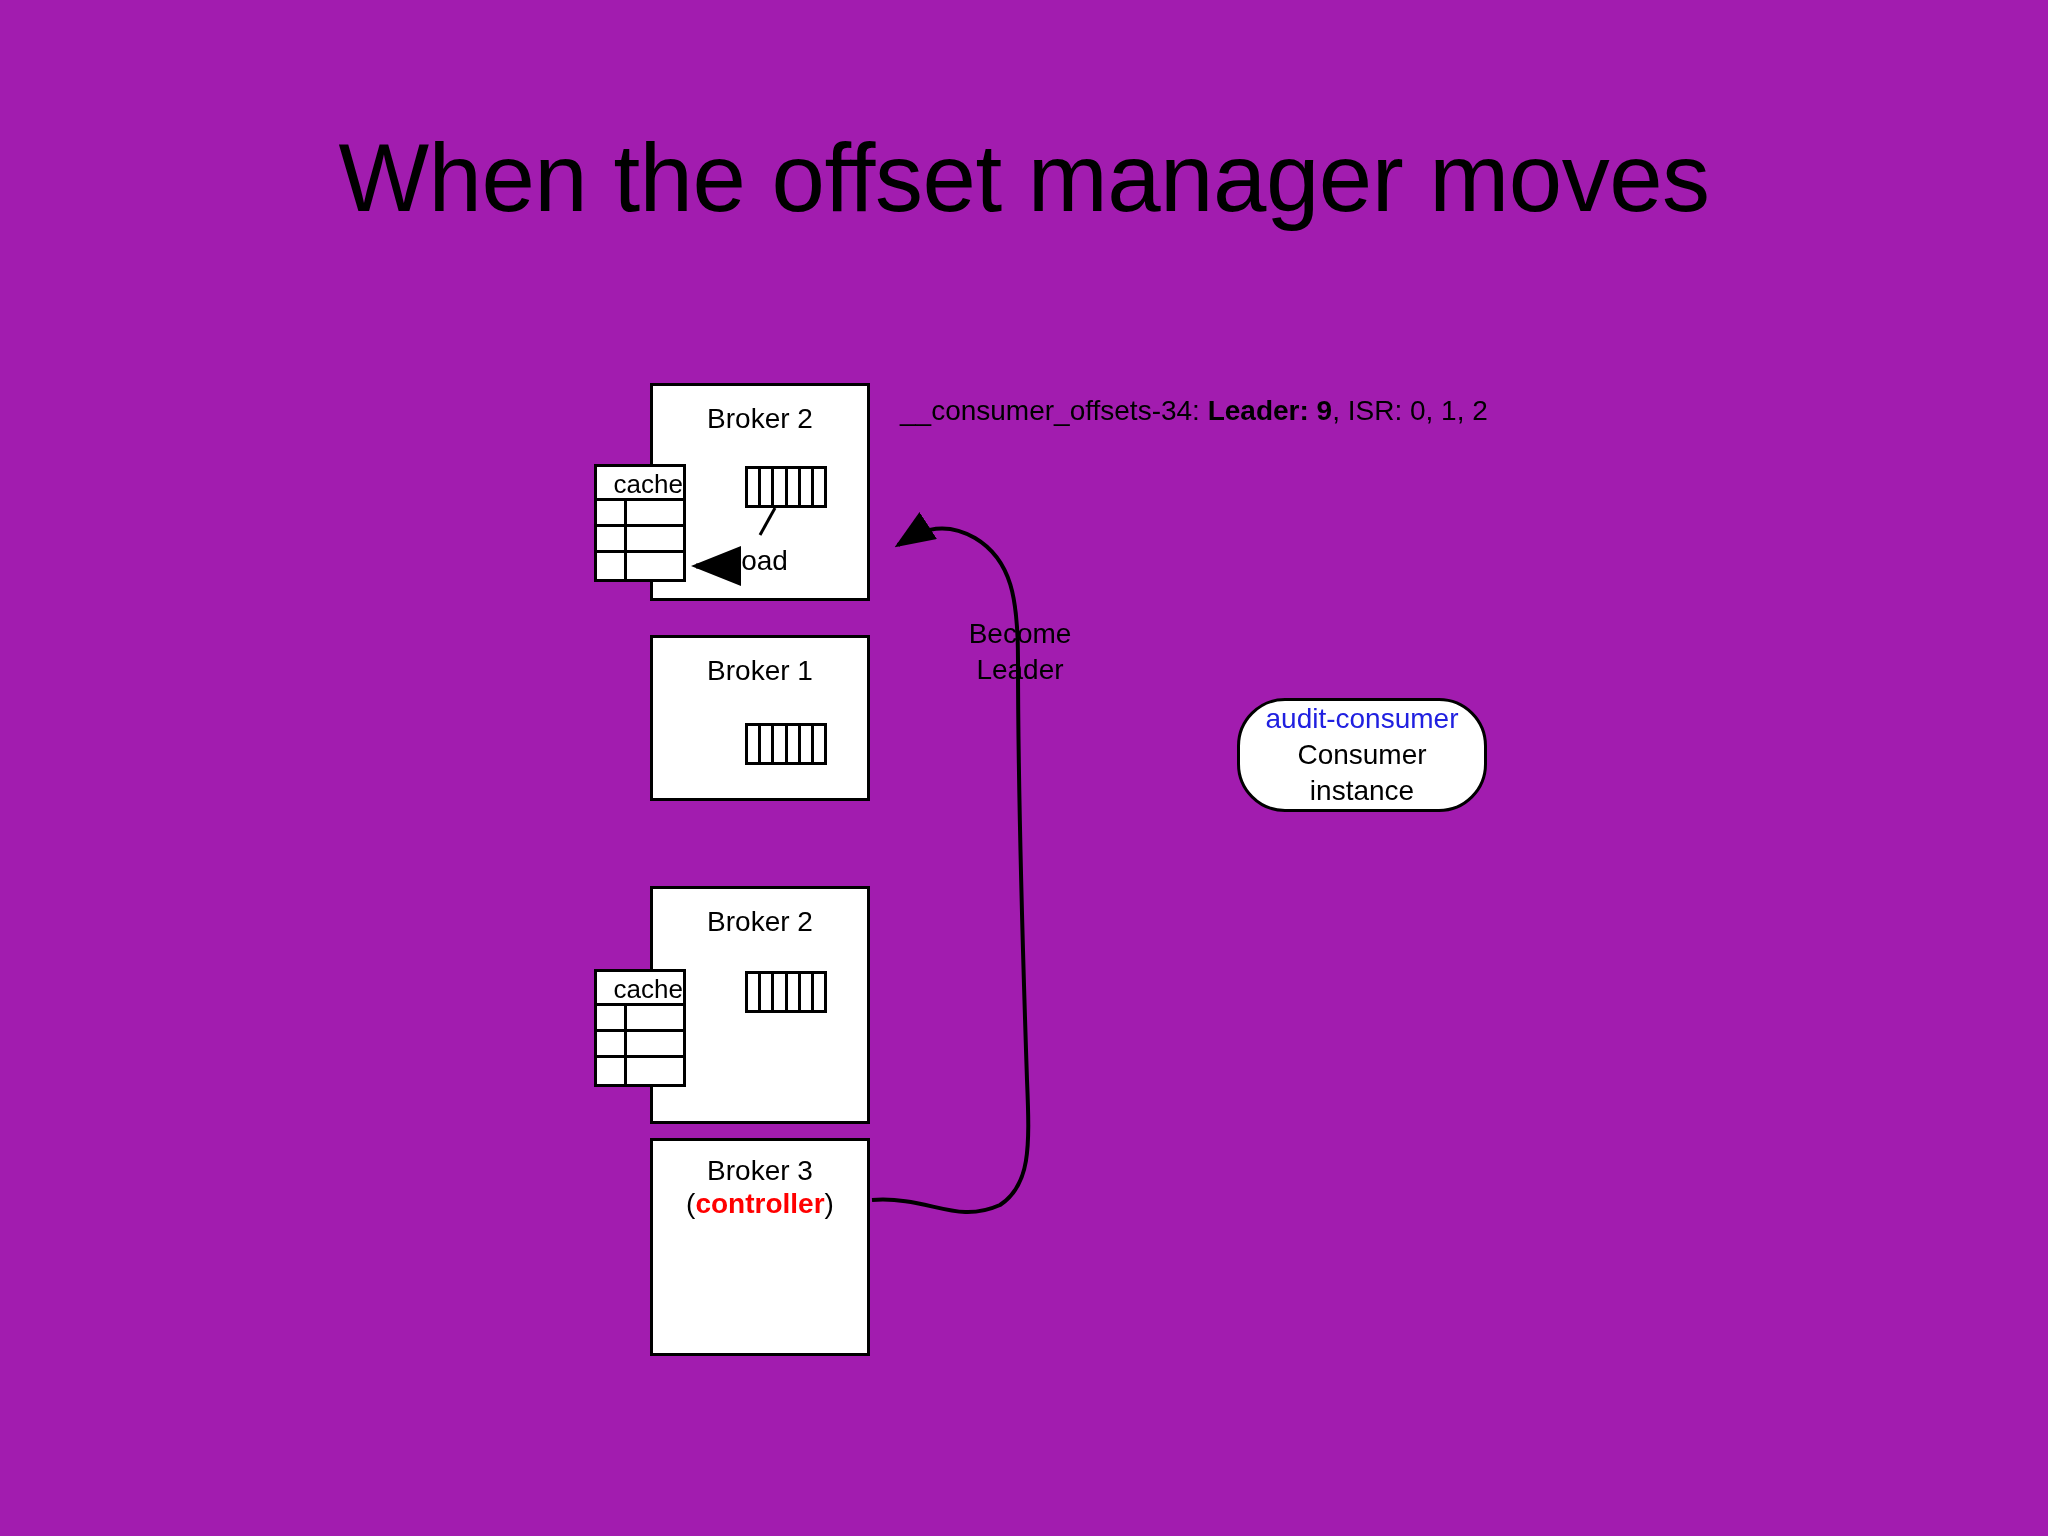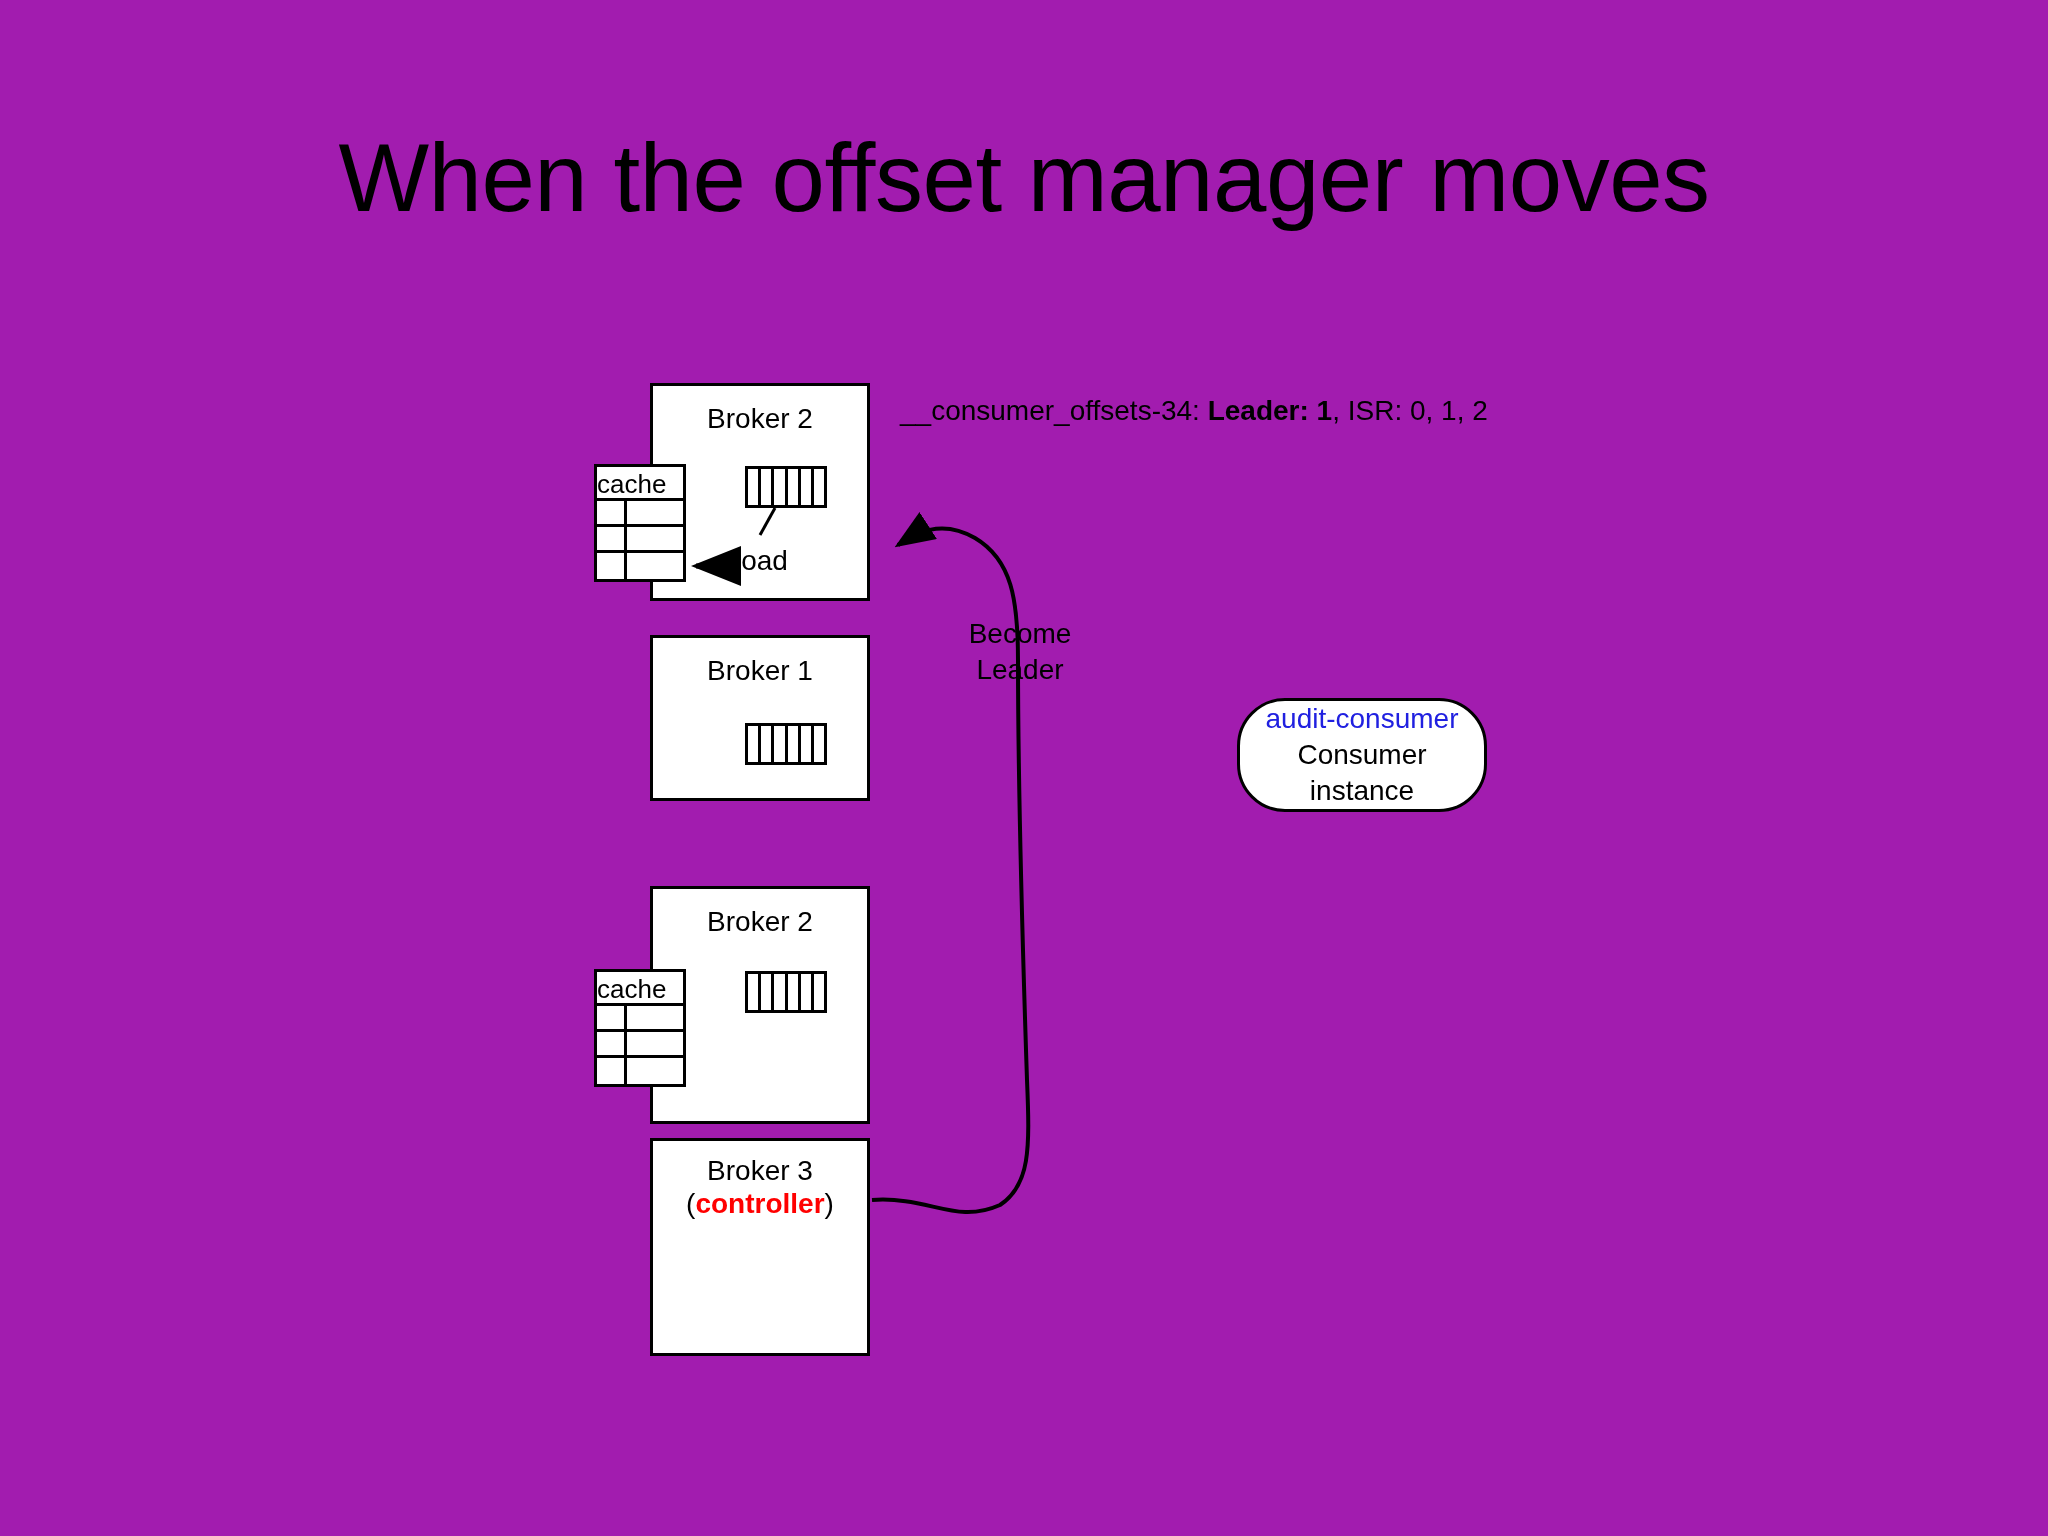--- a/index.html
+++ b/index.html
@@ -88,21 +88,21 @@
     position: absolute;
     box-sizing: border-box;
     border: 3px solid #000000;
     background: #ffffff;
     width: 92px;
     z-index: 4;
   }
   .cache-head {
     box-sizing: border-box;
     border-bottom: 3px solid #000000;
-    text-align: left;
+    text-align: right;
     font-size: 26px;
     line-height: 34px;
     height: 34px;
     color: #000000;
   }
   .cache-row {
     display: flex;
     height: 26px;
     box-sizing: border-box;
     border-bottom: 3px solid #000000;
@@ -172,21 +172,21 @@
   }
 </style>
 </head>
 <body>
 
 <div id="slide">
 
   <div id="slide-title">When the offset manager moves</div>
 
   <div class="plain-label" style="left:900px; top:393px;">
-    <span>__consumer_offsets-34: </span><span class="bold-part">Leader: 1</span><span>, ISR: 0, 1, 2</span>
+    <span>__consumer_offsets-34: </span><span class="bold-part">Leader: 9</span><span>, ISR: 0, 1, 2</span>
   </div>
 
   <div class="broker-box" style="left:650px; top:383px; width:220px; height:218px;">
     <div class="broker-label" style="top:15px;">Broker 2</div>
   </div>
 
   <div class="log-bar" style="left:745px; top:466px;">
     <div class="log-seg"></div>
     <div class="log-seg"></div>
     <div class="log-seg"></div>

